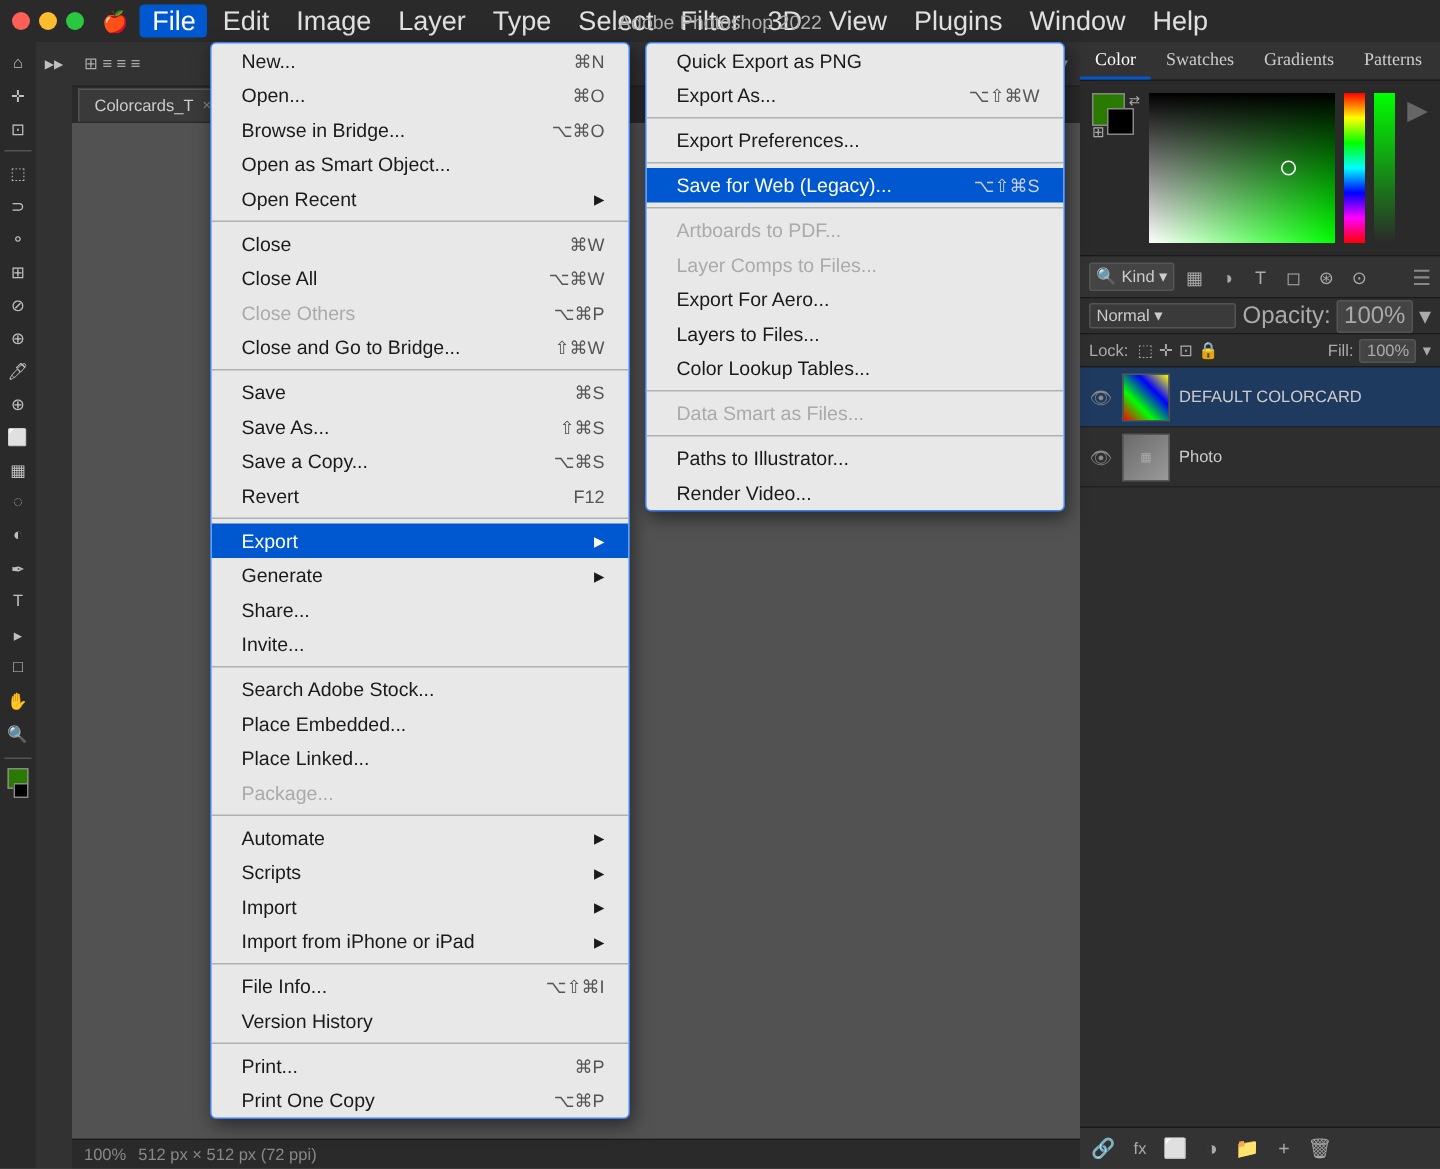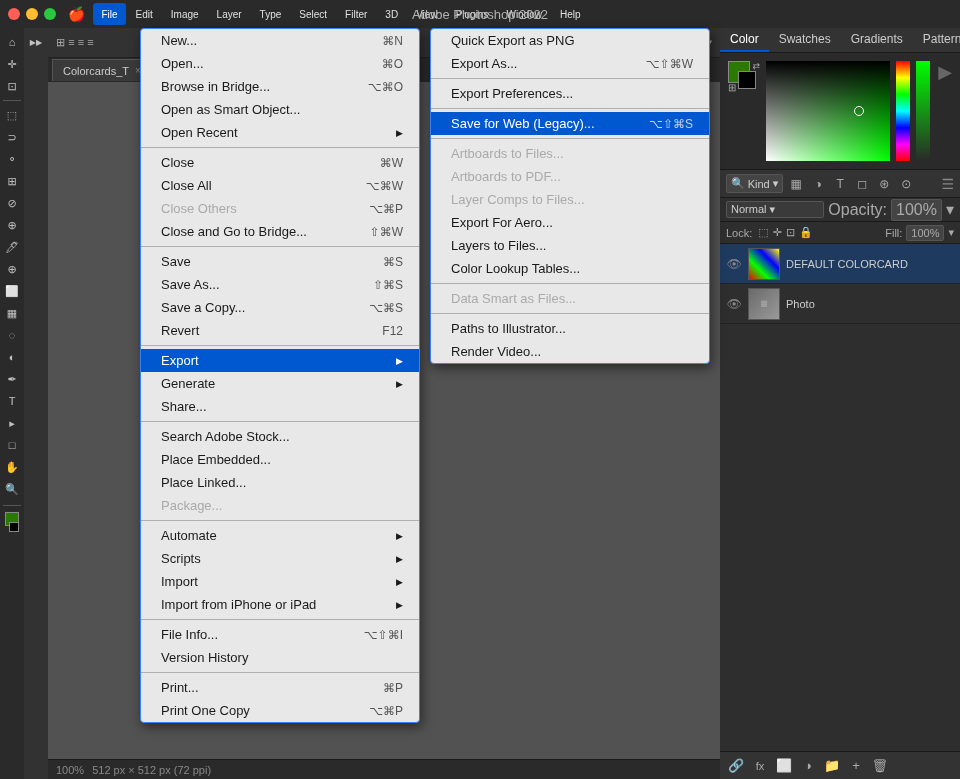--- a/index.html
+++ b/index.html
@@ -46,21 +46,21 @@
     .menu-bar {
       display: flex;
       align-items: center;
       gap: 2px;
       height: 100%;
     }
     .menu-item {
       padding: 0 8px;
       border-radius: 3px;
       cursor: pointer;
-      font-size: 10px;
+      font-size: 18px;
       color: #e0e0e0;
       height: 22px;
       display: flex;
       align-items: center;
     }
     .menu-item.active {
       background: #0058d0;
       color: white;
     }
     .title-text {
@@ -196,20 +196,21 @@
       display: flex;
       background: #333;
       border-bottom: 1px solid #1a1a1a;
     }
     .panel-tab {
       padding: 4px 10px;
       font-size: 12px;
       color: #ccc;
       cursor: pointer;
       border-bottom: 2px solid transparent;
+      font-family: Liberation Serif, serif;
     }
     .panel-tab.active {
       color: white;
       border-bottom: 2px solid #0058d0;
     }
     .color-display {
       padding: 8px;
       display: flex;
       align-items: flex-start;
       gap: 6px;
@@ -736,20 +737,23 @@
     <div class="dm-separator"></div>
     <div class="dm-item highlighted submenu-indicator">
       <span>Export</span>
     </div>
     <div class="dm-item submenu-indicator">
       <span>Generate</span>
     </div>
     <div class="dm-item">
       <span>Share...</span>
     </div>
+    <div class="dm-item">
+      <span>Invite...</span>
+    </div>
     <div class="dm-separator"></div>
     <div class="dm-item">
       <span>Search Adobe Stock...</span>
     </div>
     <div class="dm-item">
       <span>Place Embedded...</span>
     </div>
     <div class="dm-item">
       <span>Place Linked...</span>
     </div>
@@ -800,23 +804,20 @@
     <div class="dm-item">
       <span>Export Preferences...</span>
     </div>
     <div class="dm-separator"></div>
     <div class="dm-item highlighted">
       <span>Save for Web (Legacy)...</span>
       <span class="dm-shortcut">⌥⇧⌘S</span>
     </div>
     <div class="dm-separator"></div>
     <div class="dm-item disabled">
-      <span>Artboards to Files...</span>
-    </div>
-    <div class="dm-item disabled">
       <span>Artboards to PDF...</span>
     </div>
     <div class="dm-item disabled">
       <span>Layer Comps to Files...</span>
     </div>
     <div class="dm-item">
       <span>Export For Aero...</span>
     </div>
     <div class="dm-item">
       <span>Layers to Files...</span>

